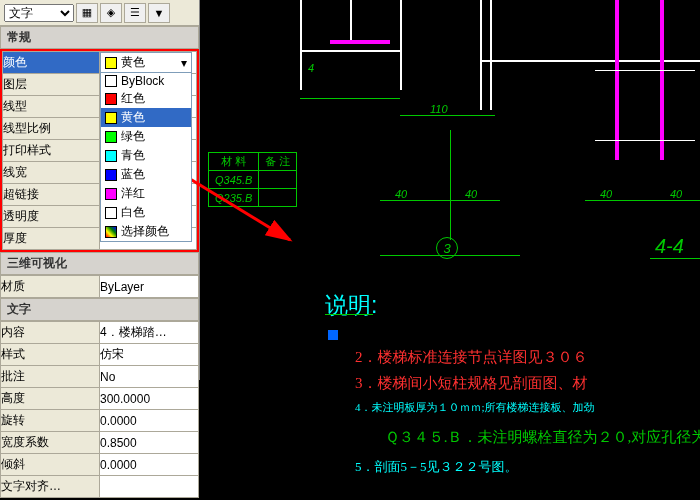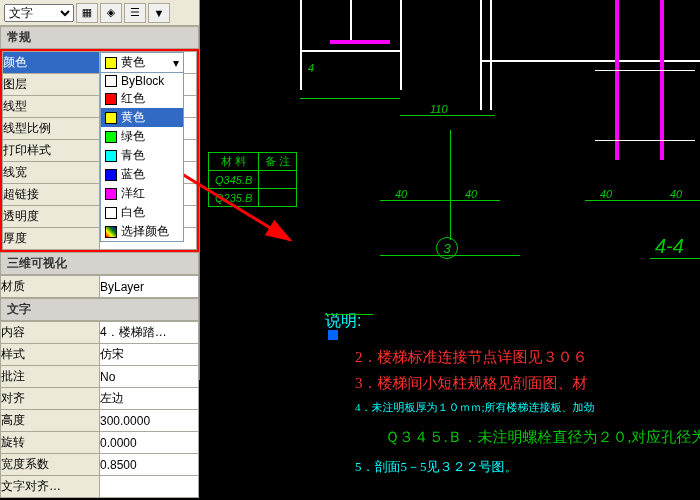--- a/index.html
+++ b/index.html
@@ -8,35 +8,35 @@
 .panel-top { height: 26px; display: flex; align-items: center; padding: 2px 4px; border-bottom: 1px solid #aca899; gap: 2px; }
 .panel-top select { font-size: 12px; width: 70px; }
 .icon-btn { width: 22px; height: 20px; border: 1px solid #aca899; background: #f0f0f0; display: inline-flex; align-items: center; justify-content: center; cursor: pointer; font-size: 11px; }
 .section-header { background: #d6d3ce; border: 1px solid #aca899; padding: 2px 6px; font-weight: bold; color: #333; cursor: pointer; }
 .prop-table { width: 100%; border-collapse: collapse; }
 .prop-table td { border: 1px solid #aca899; padding: 2px 0; height: 18px; font-size: 12px; }
 .prop-table td.label { width: 50%; background: #ece9d8; color: #000; }
 .prop-table td.value { width: 50%; background: #fff; color: #000; }
 .prop-table td.label.sel { background: #316ac5; color: #fff; }
 .red-box { border: 2px solid red; }
-.color-dropdown { position: absolute; left: 100px; top: 52px; width: 84px; background: #fff; border: 1px solid #7f9db9; z-index: 10; }
+.color-dropdown { position: absolute; left: 100px; top: 52px; width: 92px; background: #fff; border: 1px solid #7f9db9; z-index: 10; }
 .color-item { display: flex; align-items: center; padding: 1px 4px; gap: 4px; cursor: pointer; font-size: 12px; }
 .color-item.sel { background: #316ac5; color: #fff; }
 .color-sw { width: 12px; height: 12px; border: 1px solid #000; flex-shrink: 0; }
 .canvas { position: absolute; left: 200px; top: 0; width: 500px; height: 500px; background: #000; overflow: hidden; }
 .mat-table { position: absolute; left: 8px; top: 152px; }
 .mat-table table { border-collapse: collapse; }
 .mat-table td { border: 1px solid #00c800; color: #00c800; font-size: 11px; padding: 1px 6px; height: 18px; text-align: center; }
 .circ { position: absolute; width: 22px; height: 22px; border: 1.5px solid #00c800; border-radius: 50%; display: flex; align-items: center; justify-content: center; color: #00c800; font-size: 13px; font-style: italic; }
 .green-txt { color: #00c800; position: absolute; font-size: 11px; font-style: italic; }
 .green-line { position: absolute; background: #00c800; }
 .mag-line { position: absolute; background: #ff00ff; }
 .white-line { position: absolute; background: #fff; }
 .arrow-svg { position: absolute; left: 100px; top: 120px; pointer-events: none; }
-.note-title { color: #00ffff; position: absolute; font-size: 16px; font-family: Liberation Sans, sans-serif; margin-top: 21px; }
+.note-title { color: #00ffff; position: absolute; font-size: 23px; font-family: Liberation Sans, sans-serif; }
 .note-line { position: absolute; font-size: 15px; font-family: "SimSun"; white-space: nowrap; }
 .blue-sq { position: absolute; width: 10px; height: 10px; background: #0066ff; }
 </style>
 </head>
 <body>
 
 <div class="panel">
   <div class="panel-top">
     <select><option>文字</option></select>
     <span class="icon-btn">▦</span>
@@ -108,34 +108,34 @@
         </tr>
     <tr>
           <td class="label">样式</td>
           <td class="value">仿宋</td>
         </tr>
     <tr>
           <td class="label">批注</td>
           <td class="value">No</td>
         </tr>
     <tr>
-          <td class="label">对齐</td>
-          <td class="value">左边</td>
-        </tr>
-    <tr>
           <td class="label">高度</td>
           <td class="value">300.0000</td>
         </tr>
     <tr>
           <td class="label">旋转</td>
           <td class="value">0.0000</td>
         </tr>
     <tr>
           <td class="label">宽度系数</td>
           <td class="value">0.8500</td>
+        </tr>
+    <tr>
+          <td class="label">倾斜</td>
+          <td class="value">0.0000</td>
         </tr>
     <tr>
           <td class="label">文字对齐…</td>
           <td class="value"></td>
         </tr>
 
   </tbody>
     </table>
 
 </div>

